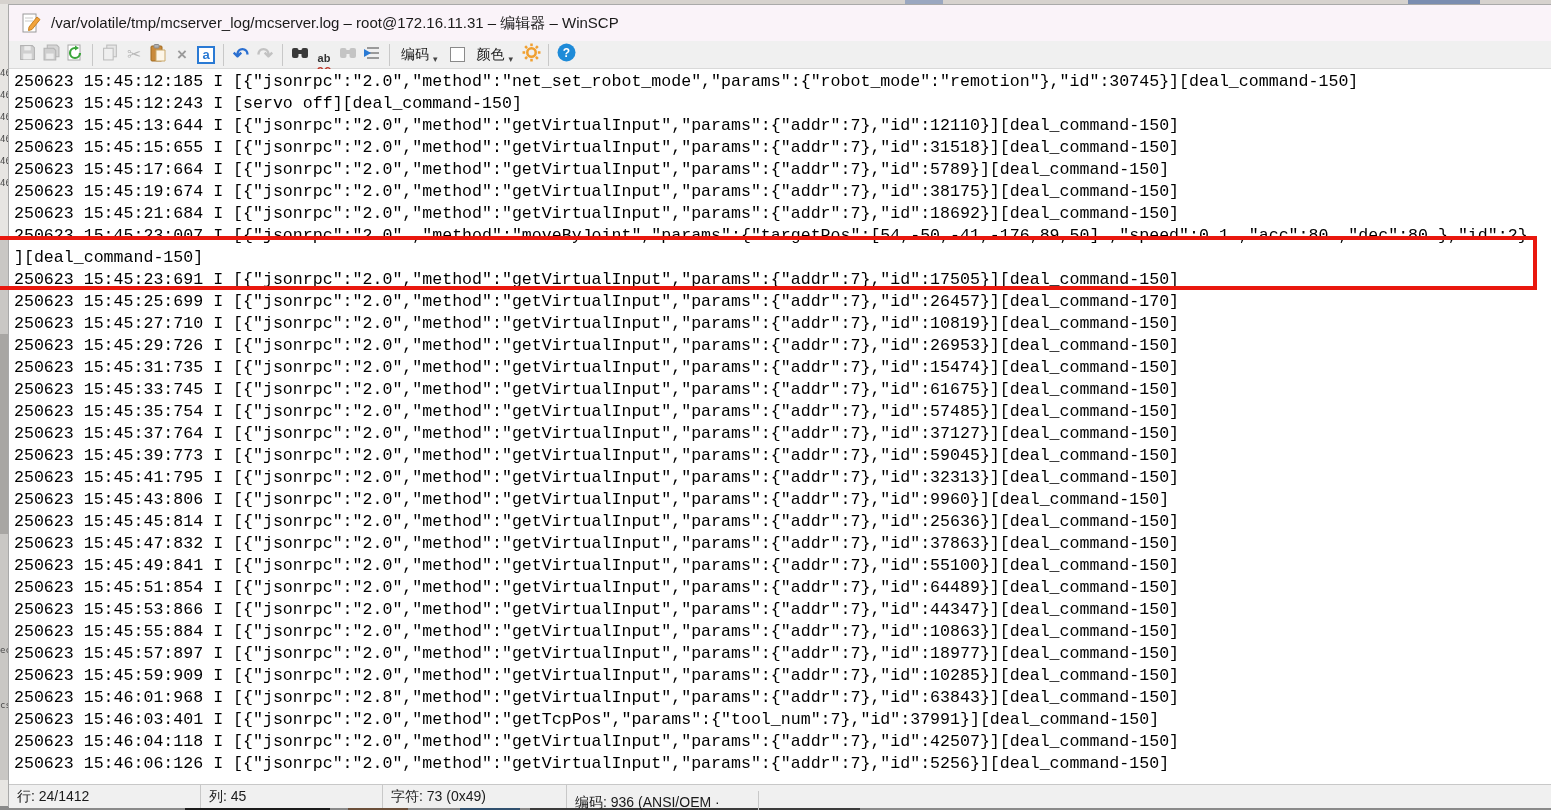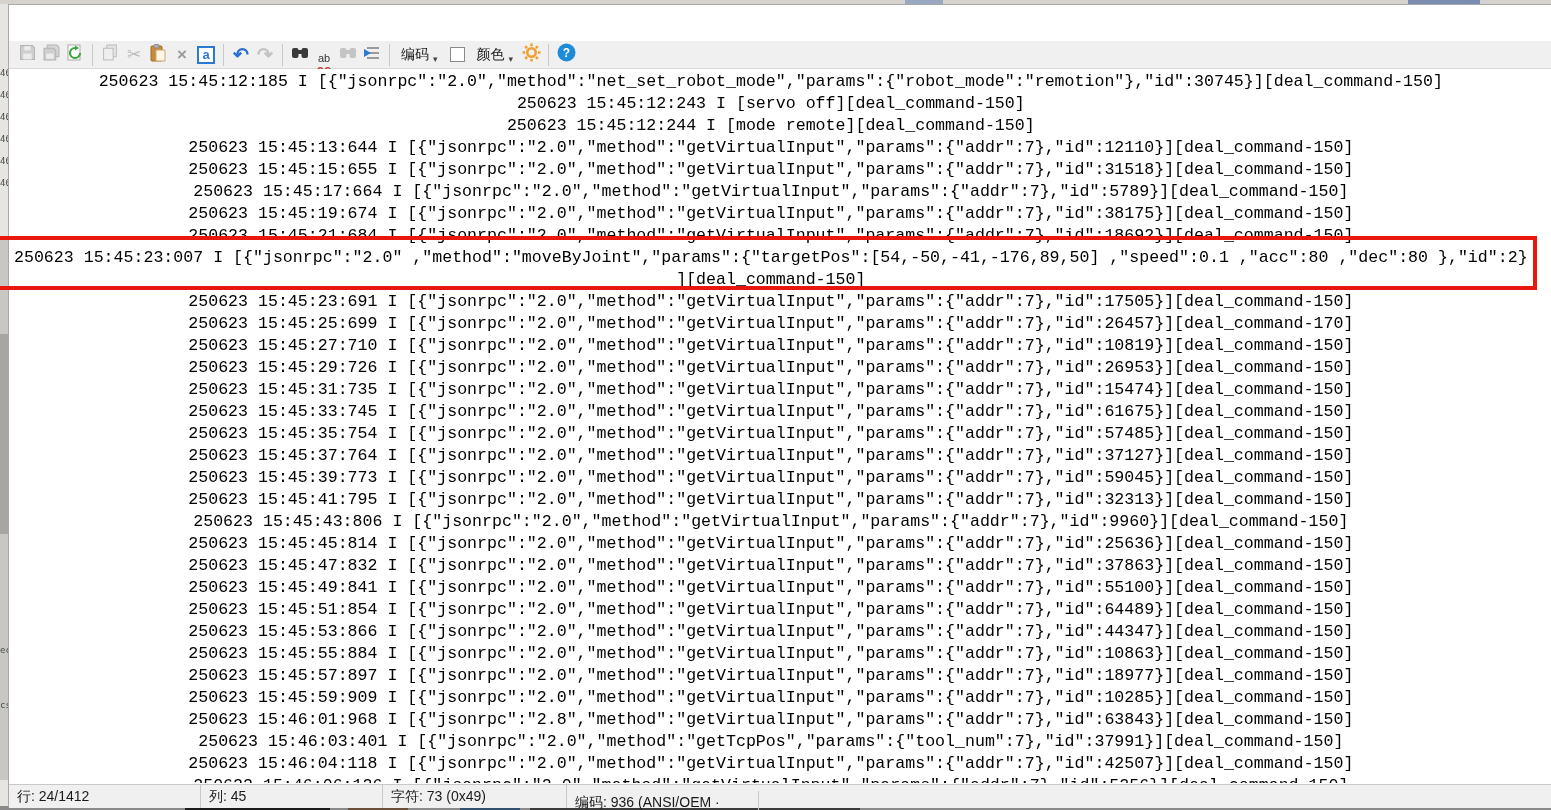--- a/index.html
+++ b/index.html
@@ -30,26 +30,26 @@
   .glyph.cut { color:#b8b8b8; font-size:17px; }
   .glyph.del { color:#9a9a9a; font-weight:bold; font-size:17px; }
   .glyph.undo { color:#2a6fd0; font-weight:bold; font-size:19px; }
   .glyph.redo { color:#c2c2c2; font-weight:bold; font-size:19px; }
   .selall { width:18px; height:18px; border:2px solid #2a7ad4; color:#2a7ad4; font-weight:bold; font-size:13px; display:flex; align-items:center; justify-content:center; background:#fff; }
   .dd-btn { display:flex; align-items:flex-end; gap:4px; padding:2px 6px; border-radius:3px; flex:0 0 auto; }
   .dd-label { font-size:14px; color:#1a1a1a; }
   .dd-arrow { font-size:9px; color:#444; }
   .checkbox { width:15px; height:15px; background:#fff; border:1px solid #8a8a8a; margin:0 6px; flex:0 0 auto; }
   .replace-stack { display:flex; flex-direction:column; align-items:center; line-height:0.9; }
-  .replace-ab { font-size:11px; font-weight:normal; color:#333;margin-top:20px; }
+  .replace-ab { font-size:11px; font-weight:bold; color:#333;margin-top:20px; }
   .replace-ac { font-size:13px; font-weight:bold; color:#c0392b; }
 
   .log-area { position:absolute; left:0; top:64px; width:1543px; height:714px; background:#ffffff; overflow:hidden; }
   .log-content { position:absolute; left:5px; top:2px; }
-  .log-line { font-family:"Liberation Mono","DejaVu Sans Mono",monospace; font-size:16.6px; line-height:22px; white-space:pre; color:#000;text-align:center; }
+  .log-line { font-family:"Liberation Mono","DejaVu Sans Mono",monospace; font-size:16.6px; line-height:22px; white-space:pre; color:#000; }
 
   .annotation-box { position:absolute; left:-4px; top:236px; width:1541px; height:54px; border:4px solid #e9180e; pointer-events:none; z-index:5; }
 
   .statusbar { position:absolute; left:0; top:779px; width:1543px; height:24px; background:#f0f0f0; border-top:1px solid #c8c8c8; display:flex; align-items:center; font-size:14px; color:#1a1a1a; }
   .status-panel { height:100%; display:flex; align-items:center; padding-left:8px; border-right:1px solid #c8c8c8; white-space:nowrap; overflow:hidden; }
   .sp-line { width:192px; }
   .sp-col  { width:182px; }
   .sp-char { width:184px; }
   .sp-enc  { width:192px;margin-top:12px; }
   .sp-rest { flex:1; border-right:none; }
@@ -77,20 +77,31 @@
 </div>
 <div class="taskbar-sliver">
   <div class="tb-frag" style="left:185px;width:145px;background:#1b1b1b;"></div>
   <div class="tb-frag" style="left:348px;width:60px;background:#6b4f3a;"></div>
   <div class="tb-frag" style="left:460px;width:60px;background:#30506e;"></div>
   <div class="tb-frag" style="left:530px;width:330px;background:#3b3b3b;"></div>
 </div>
 
 <div class="editor-window">
 
+  <div class="titlebar">
+    <span class="title-icon">
+      <svg width="20" height="20" viewBox="0 0 20 20">
+        <rect x="2" y="1" width="13" height="18" fill="#ffffff" stroke="#9a9a9a"></rect>
+        <line x1="4" y1="5" x2="12" y2="5" stroke="#c9c9c9"></line>
+        <line x1="4" y1="8" x2="12" y2="8" stroke="#c9c9c9"></line>
+        <path d="M8 14 L16 4 L19 6.5 L11 16.5 L7.5 17.5 Z" fill="#f2a33c" stroke="#c97f1e"></path>
+      </svg>
+    </span>
+    <span class="title-text">/var/volatile/tmp/mcserver_log/mcserver.log – root@172.16.11.31 – 编辑器 – WinSCP</span>
+  </div>
 
   <div class="toolbar">
     <div class="tb-btn">
       <span><svg width="17" height="17" viewBox="0 0 16 16">
             <path d="M1.5 1.5h11l2 2v11h-13z" fill="#cfcfcf" stroke="#b3b3b3"></path>
             <rect x="4" y="9" width="8" height="5.5" fill="#ececec"></rect>
             <rect x="5" y="2" width="6" height="4" fill="#ececec"></rect>
           </svg></span>
     </div>
     <div class="tb-btn">
@@ -197,21 +208,20 @@
             <circle cx="9.5" cy="9.5" r="9" fill="#1e8bd8"></circle>
             <text x="9.5" y="14" text-anchor="middle" font-size="12" font-weight="bold" fill="#ffffff" font-family="Liberation Sans, sans-serif">?</text>
           </svg></span>
     </div>
   </div>
 
   <div class="log-area">
     <div class="log-content">
         <div class="log-line">250623 15:45:12:185 I [{"jsonrpc":"2.0","method":"net_set_robot_mode","params":{"robot_mode":"remotion"},"id":30745}][deal_command-150]</div>
         <div class="log-line">250623 15:45:12:243 I [servo off][deal_command-150]</div>
-        <div class="log-line">250623 15:45:12:244 I [mode remote][deal_command-150]</div>
         <div class="log-line">250623 15:45:13:644 I [{"jsonrpc":"2.0","method":"getVirtualInput","params":{"addr":7},"id":12110}][deal_command-150]</div>
         <div class="log-line">250623 15:45:15:655 I [{"jsonrpc":"2.0","method":"getVirtualInput","params":{"addr":7},"id":31518}][deal_command-150]</div>
         <div class="log-line">250623 15:45:17:664 I [{"jsonrpc":"2.0","method":"getVirtualInput","params":{"addr":7},"id":5789}][deal_command-150]</div>
         <div class="log-line">250623 15:45:19:674 I [{"jsonrpc":"2.0","method":"getVirtualInput","params":{"addr":7},"id":38175}][deal_command-150]</div>
         <div class="log-line">250623 15:45:21:684 I [{"jsonrpc":"2.0","method":"getVirtualInput","params":{"addr":7},"id":18692}][deal_command-150]</div>
         <div class="log-line">250623 15:45:23:007 I [{"jsonrpc":"2.0" ,"method":"moveByJoint","params":{"targetPos":[54,-50,-41,-176,89,50] ,"speed":0.1 ,"acc":80 ,"dec":80 },"id":2}</div>
         <div class="log-line">][deal_command-150]</div>
         <div class="log-line">250623 15:45:23:691 I [{"jsonrpc":"2.0","method":"getVirtualInput","params":{"addr":7},"id":17505}][deal_command-150]</div>
         <div class="log-line">250623 15:45:25:699 I [{"jsonrpc":"2.0","method":"getVirtualInput","params":{"addr":7},"id":26457}][deal_command-170]</div>
         <div class="log-line">250623 15:45:27:710 I [{"jsonrpc":"2.0","method":"getVirtualInput","params":{"addr":7},"id":10819}][deal_command-150]</div>

